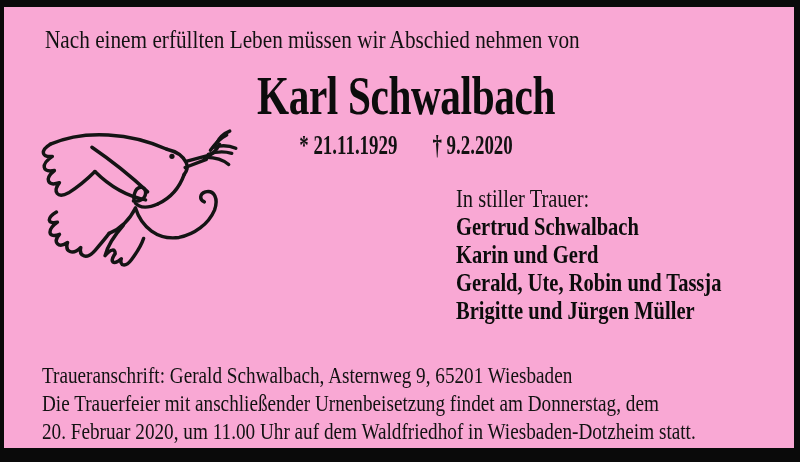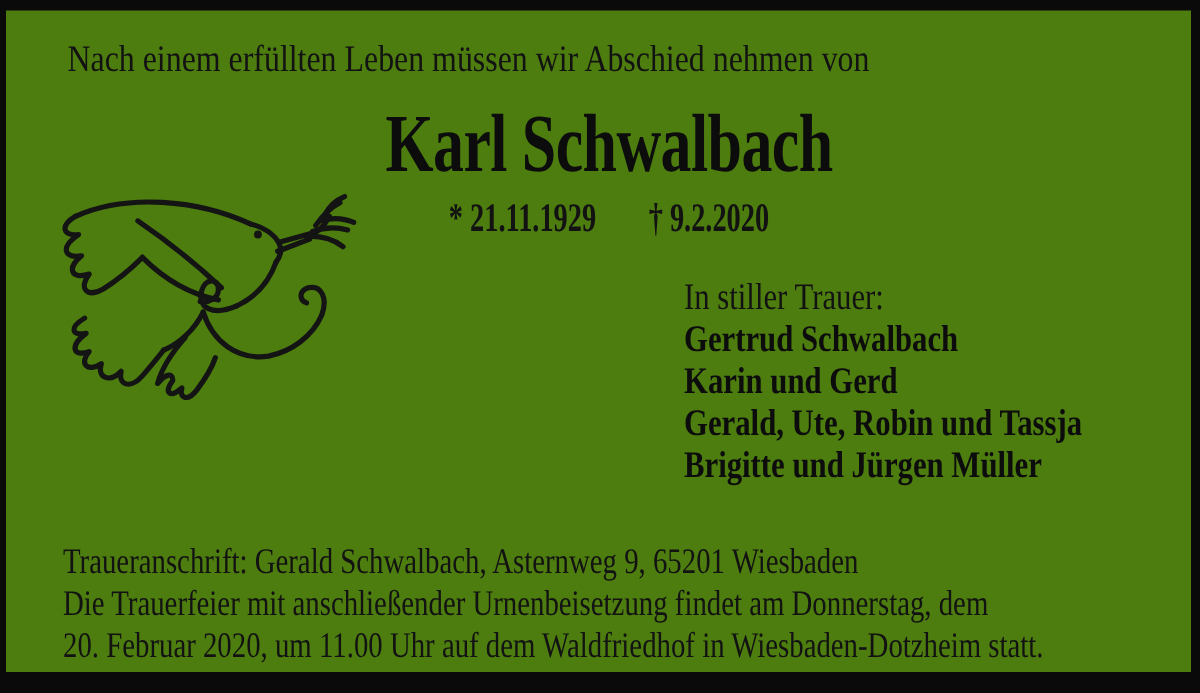--- a/index.html
+++ b/index.html
@@ -1,20 +1,20 @@
 <!DOCTYPE html>
 <html><head>
 <meta charset="utf-8">
 <style>
   html, body { margin: 0; padding: 0; background: #1a1a1a; }
   .page {
     position: relative;
     width: 800px;
     height: 462px;
-    background: #4d7c0f;
+    background: #f9a8d4;
     overflow: hidden;
     font-family: "Liberation Serif", "DejaVu Serif", serif;
     color: #121212;
     text-decoration: underline;
   }
   .frame {
     position: absolute;
     inset: 0;
     border-style: solid;
     border-color: #0a0a0a;

